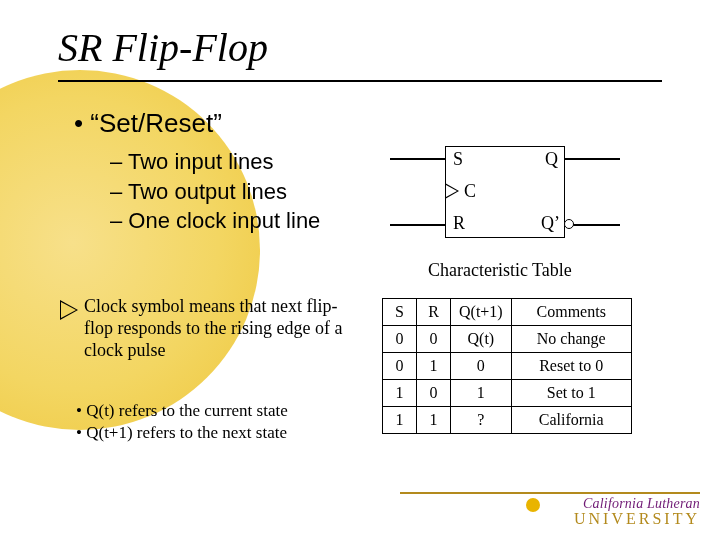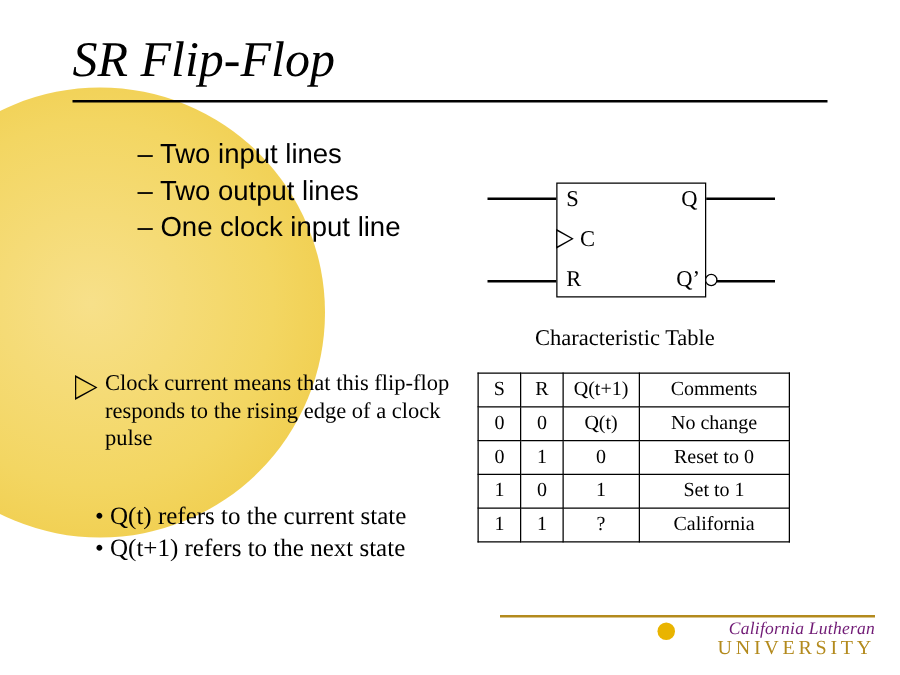--- a/index.html
+++ b/index.html
@@ -150,21 +150,21 @@
     border-bottom: 8px solid transparent;
     border-left: 15px solid #f3d662;
   }
 
   .state-notes {
     position: absolute;
     top: 400px;
     left: 76px;
     width: 300px;
     font-family: "Times New Roman", serif;
-    font-size: 20px;
+    font-size: 17px;
     line-height: 1.3;
     z-index: 2;
   }
   .state-notes div::before { content: "•  "; }
 
   
   .char-caption {
     position: absolute;
     top: 260px;
     left: 428px;
@@ -240,20 +240,21 @@
 </style>
 </head>
 <body>
 
 <div class="bg-circle"></div>
 
 <div class="title">SR Flip-Flop</div>
 <div class="title-underline"></div>
 
 <div class="content">
+  <div class="bullet-main">“Set/Reset”</div>
   <div class="sub-list">
     <div>Two input lines</div>
     <div>Two output lines</div>
     <div>One clock input line</div>
   </div>
 </div>
 
 <div class="ff-symbol">
   <div class="ff-box"></div>
   <div class="ff-wire in-s"></div>
@@ -263,21 +264,21 @@
   <div class="ff-bubble"></div>
   <div class="ff-clktri"></div>
   <div class="ff-label ff-s">S</div>
   <div class="ff-label ff-r">R</div>
   <div class="ff-label ff-c">C</div>
   <div class="ff-label ff-q">Q</div>
   <div class="ff-label ff-qp">Q’</div>
 </div>
 
 <div class="clock-note-tri"></div>
-<div class="clock-note">Clock current means that this flip-flop responds to the rising edge of a clock pulse</div>
+<div class="clock-note">Clock symbol means that next flip-flop responds to the rising edge of a clock pulse</div>
 
 <div class="state-notes">
   <div>Q(t) refers to the current state</div>
   <div>Q(t+1) refers to the next state</div>
 </div>
 
 <div class="char-caption">Characteristic Table</div>
 <table class="char-table">
   <tbody>
       <tr>

